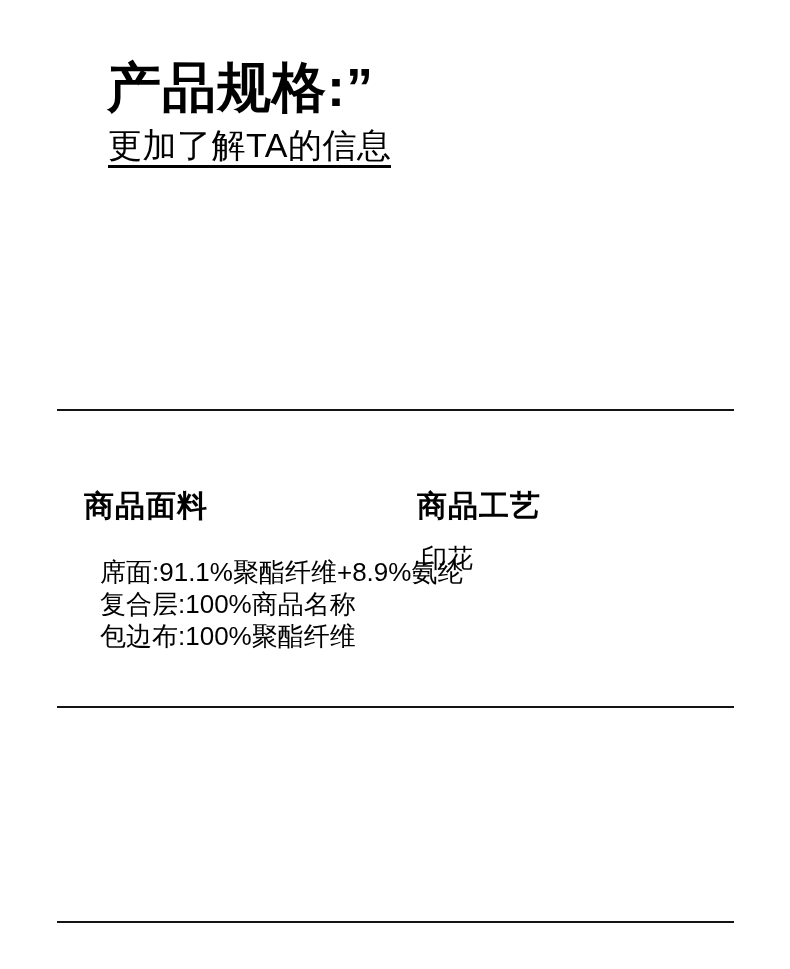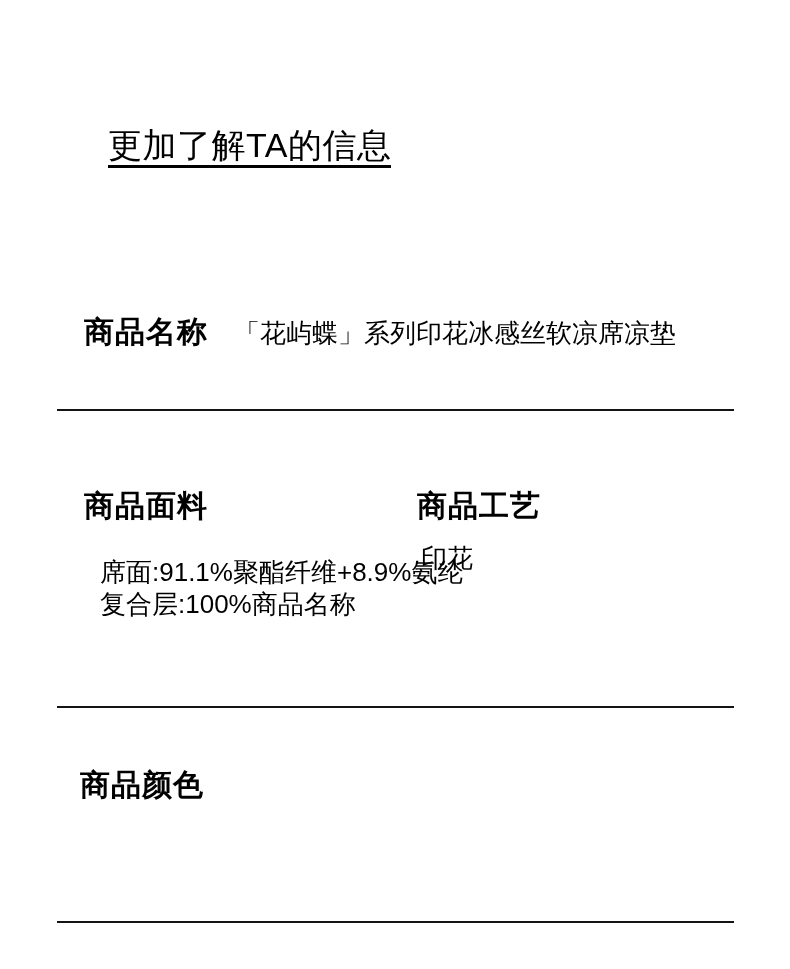--- a/index.html
+++ b/index.html
@@ -79,41 +79,38 @@
   .fabric-lines p  { margin: 0; font-size: 26px; line-height: 32px; font-weight: 400; white-space: nowrap; }
   .craft-value     { position: absolute; left: 417px; top: 538px; margin: 4px; font-size: 26px; line-height: 32px; font-weight: 400; white-space: nowrap; }
   .color-header    { position: absolute; left: 80px;  top: 767px; margin: 0; }
   .color-value     { position: absolute; left: 82px;  top: 813px; margin: 0; font-size: 26px; line-height: 32px; font-weight: 400; white-space: nowrap; }
 </style>
 </head>
 <body>
 
 <div class="page">
 
+  <h1 class="title">产品规格:”</h1>
 
   <h2 class="subtitle">更加了解TA的信息</h2>
 
-  <div class="name-row">
-    <span class="section-label">商品名称</span>
-    <span class="value">「花屿蝶」系列印花冰感丝软凉席凉垫</span>
-  </div>
 
   <hr class="divider d1">
 
   <h3 class="section-label craft-header">商品工艺</h3>
 
   <h3 class="section-label fabric-header">商品面料</h3>
 
   <div class="fabric-lines">
     <p>席面:91.1%聚酯纤维+8.9%氨纶</p>
     <p>复合层:100%商品名称</p>
+    <p>包边布:100%聚酯纤维</p>
   </div>
 
   <p class="craft-value">印花</p>
 
   <hr class="divider d2">
 
-  <h3 class="section-label color-header">商品颜色</h3>
 
 
   <hr class="divider d3">
 
 </div>
 
 </body></html>

